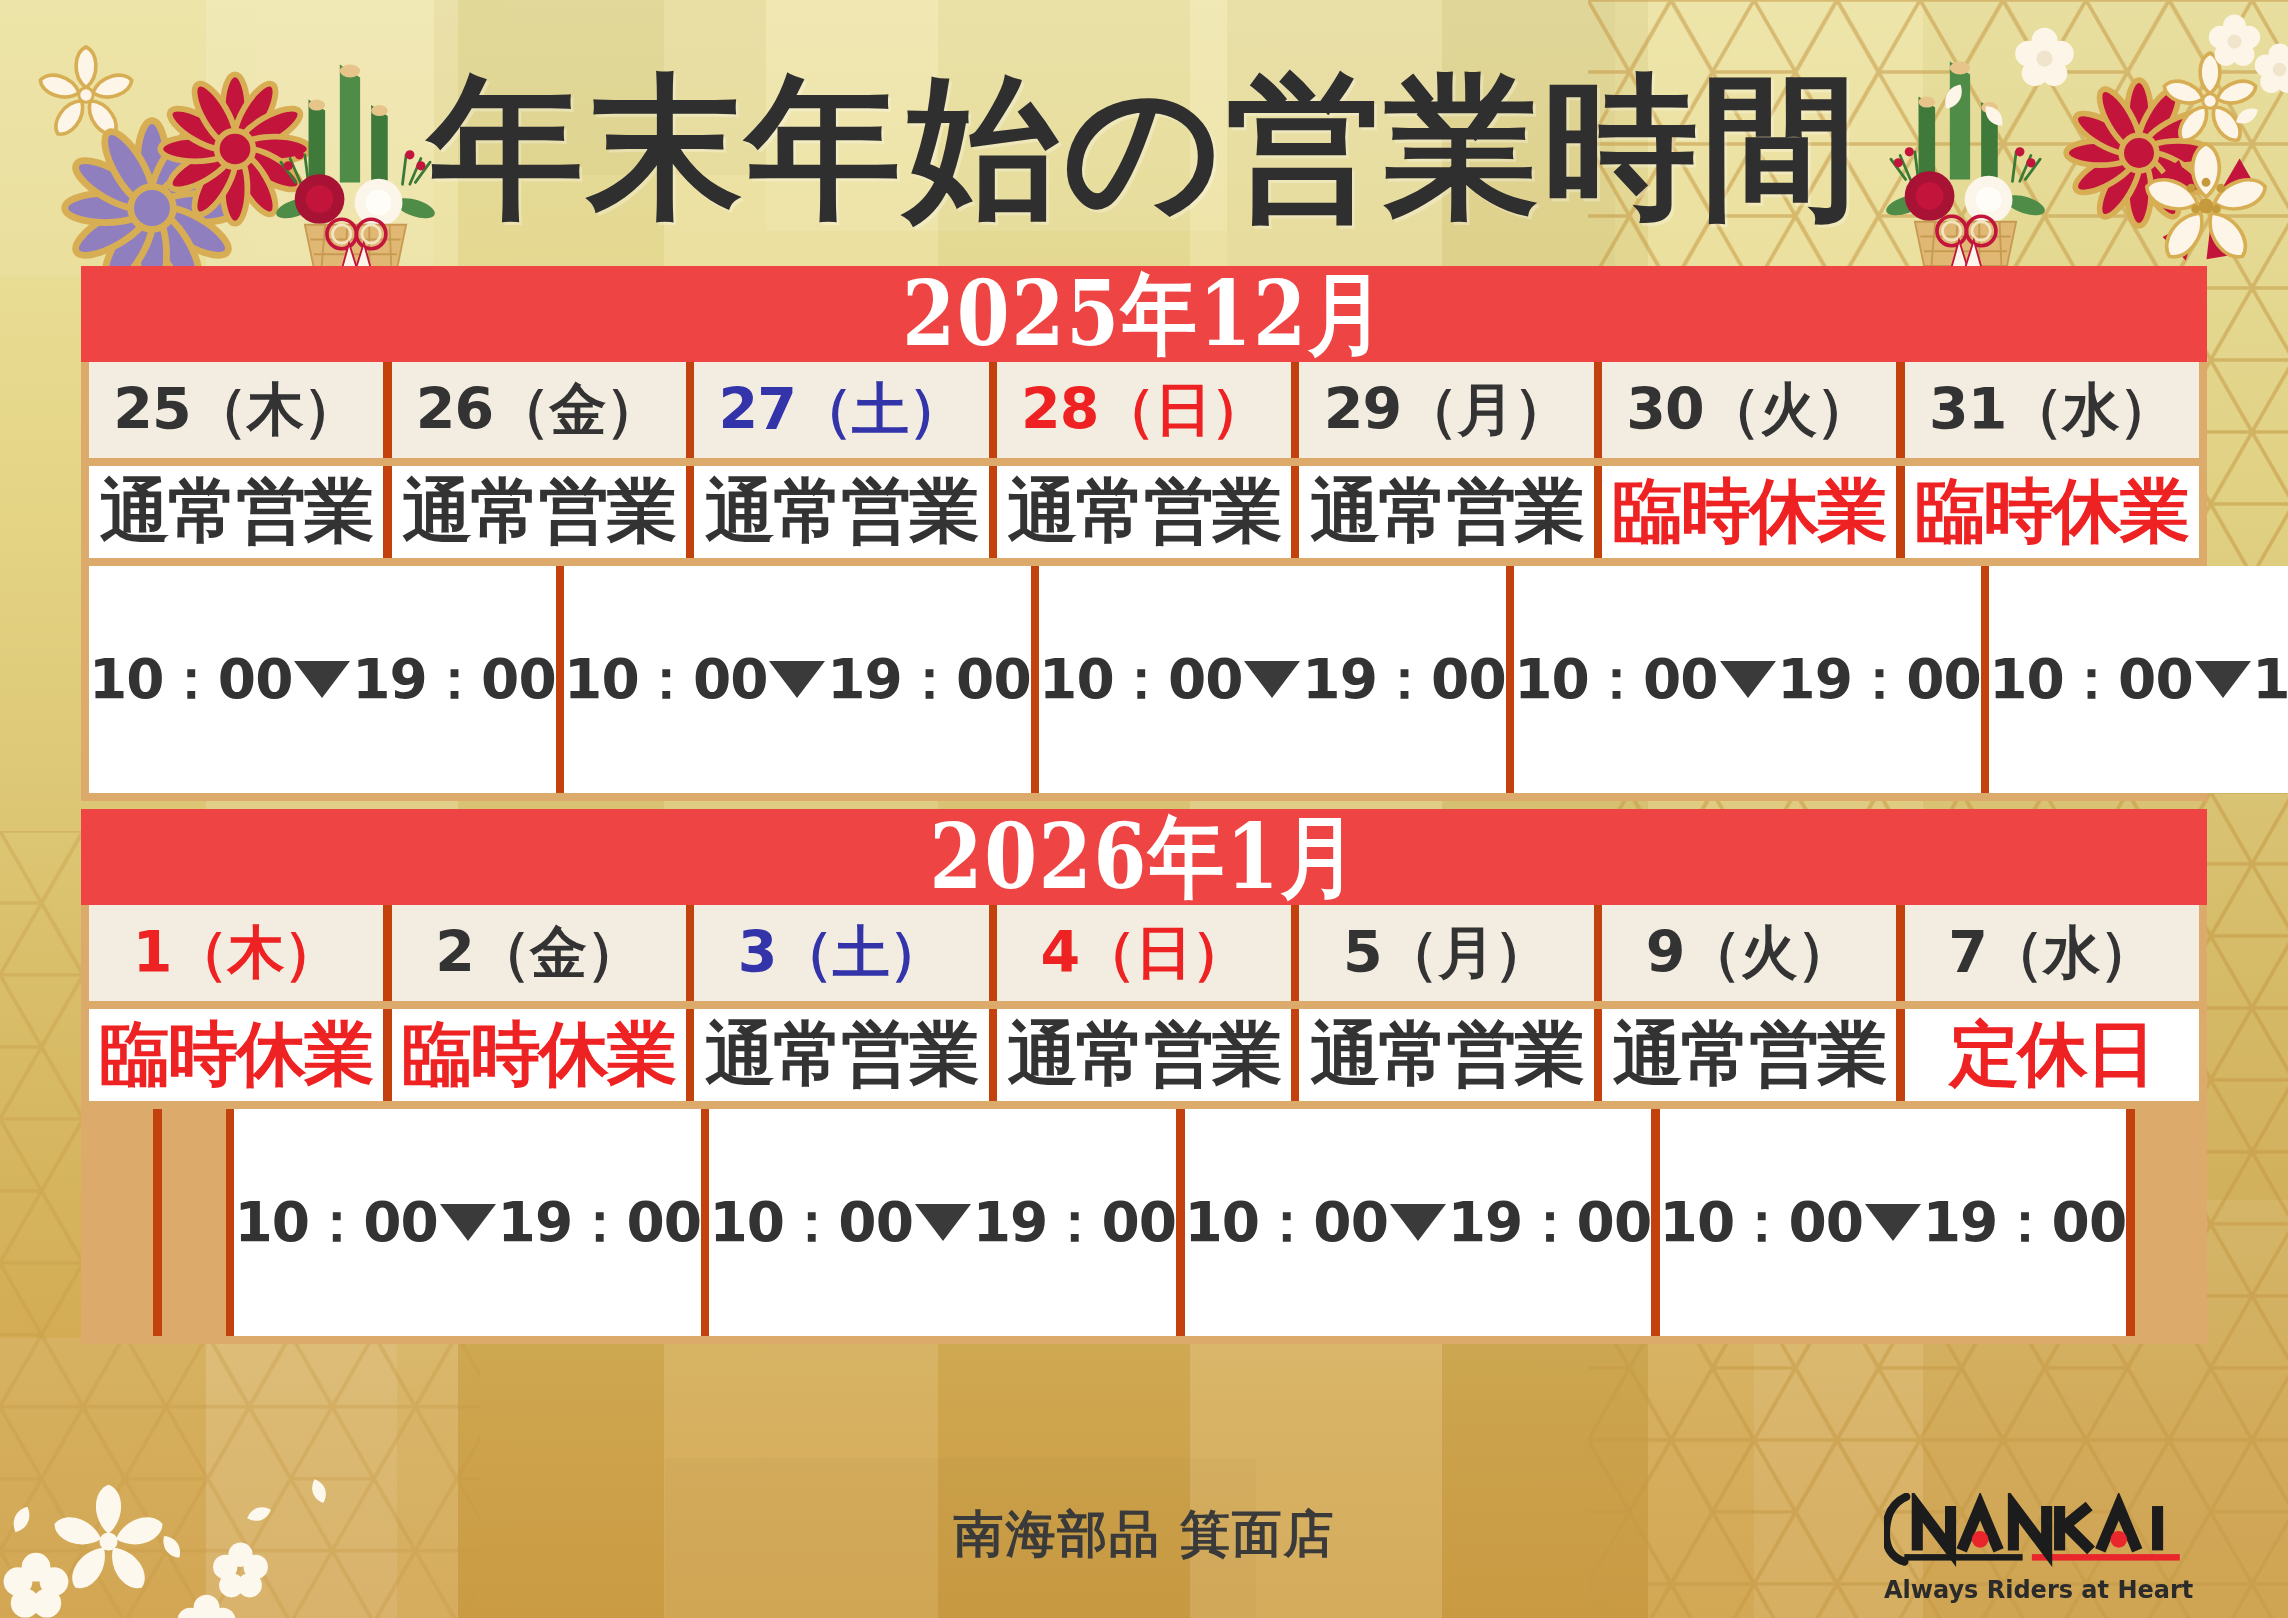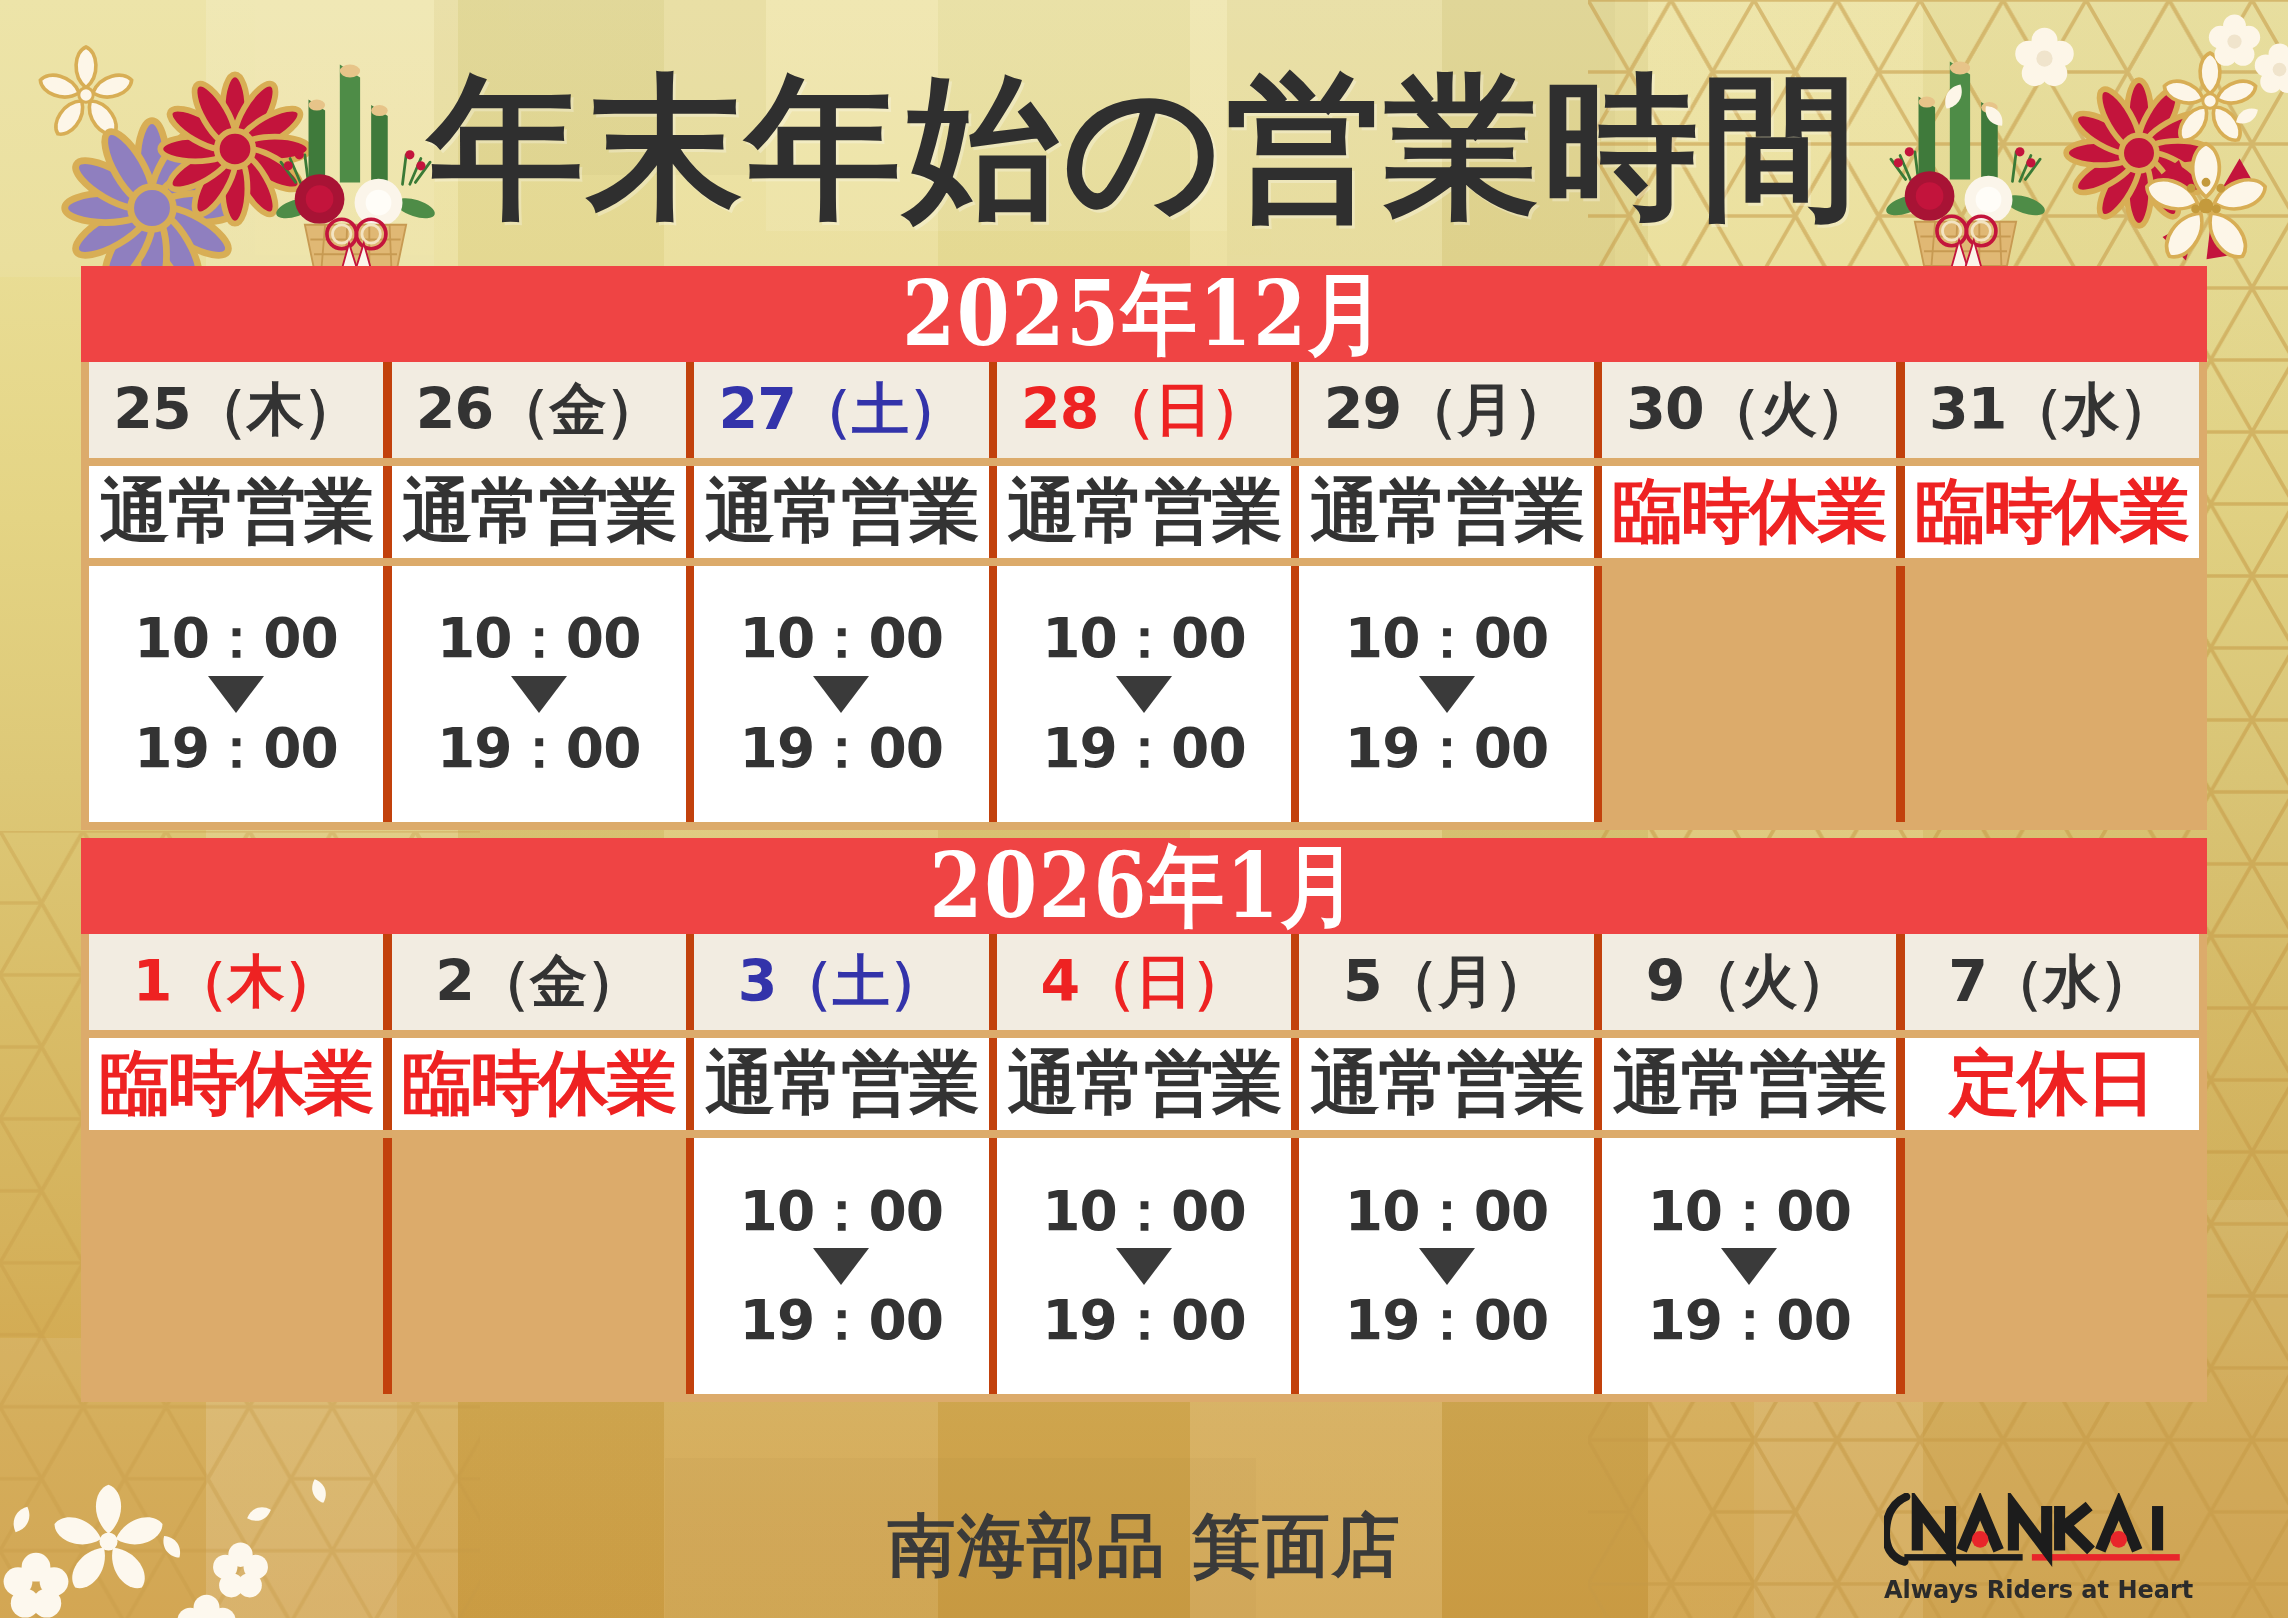--- a/index.html
+++ b/index.html
@@ -179,23 +179,23 @@
     font-size: 70px;
     color: #333333;
     letter-spacing: -1.8px;
     white-space: nowrap;
   }
   .cell-status.closed { color: #ee2222; }
   .cell-status.regular-closed { color: #ee2222; }
 
   .cell-time {
     background: #ffffff;
-    height: 256px;
-    flex-direction: column;
-    justify-content: center;
+    height: 227px;
+    flex-direction: row;
+    justify-content: flex-end;
     gap: 1.8px;
   }
   .cell-time.empty {
     background: #dcab6b;
   }
   .time-line {
     font-family: "DejaVu Sans", "Liberation Sans", sans-serif;
     font-weight: 700;
     font-size: 55px;
     color: #333333;
@@ -221,21 +221,21 @@
     height: 148px;
   }
   .shop-name {
     position: absolute;
     left: 0;
     right: 0;
     top: 29.5px;
     text-align: center;
     font-family: "DejaVu Serif", "Liberation Serif", serif;
     font-weight: 700;
-    font-size: 68px;
+    font-size: 50px;
     color: #3a3a3a;
     letter-spacing: 1.8px;
     white-space: nowrap;
   }
 
   .logo {
     position: absolute;
     right: 100px;
     bottom: 13px;
     width: 305px;

